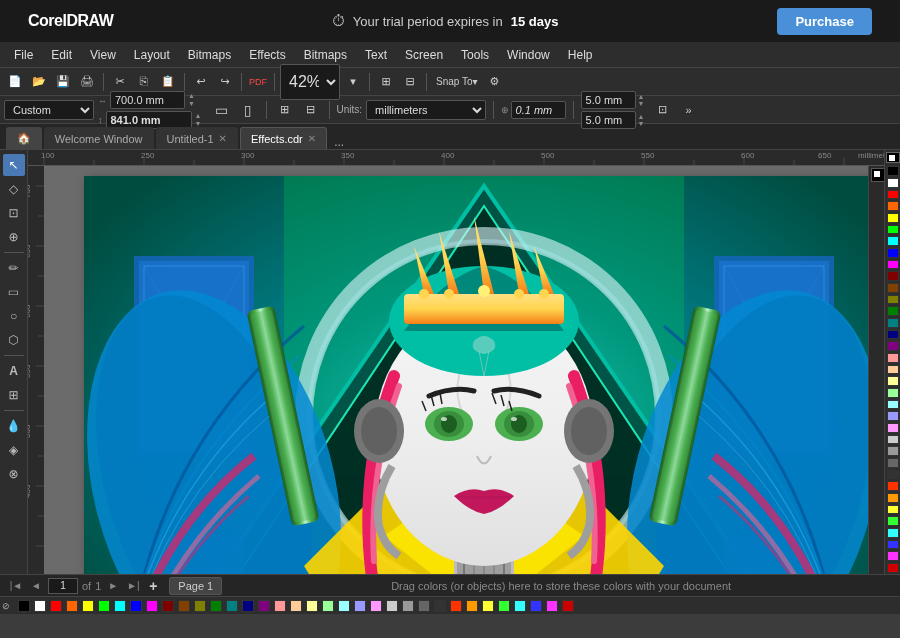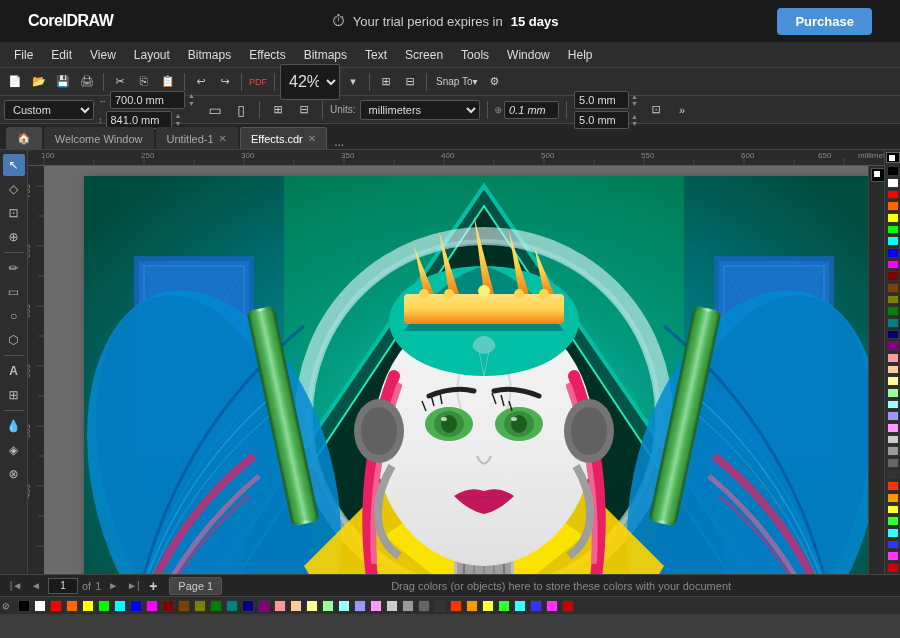--- a/index.html
+++ b/index.html
@@ -365,21 +365,21 @@
     <div style="display:flex;align-items:center;gap:3px;">
       <span style="color:#888;font-size:9px;">↔</span>
       <input type="text" class="prop-input" style="width: 75px;" value="700.0 mm">
       <div style="display:flex;flex-direction:column;width:12px;gap:1px;">
         <div style="font-size:7px;color:#888;cursor:pointer;line-height:1;">▲</div>
         <div style="font-size:7px;color:#888;cursor:pointer;line-height:1;">▼</div>
       </div>
     </div>
     <div style="display:flex;align-items:center;gap:3px;">
       <span style="color:#888;font-size:9px;">↕</span>
-      <input type="text" class="prop-input" style="width: 66px;" value="841.0 mm">
+      <input type="text" class="prop-input" style="width: 86px; font-weight: bold;" value="841.0 mm">
       <div style="display:flex;flex-direction:column;width:12px;gap:1px;">
         <div style="font-size:7px;color:#888;cursor:pointer;line-height:1;">▲</div>
         <div style="font-size:7px;color:#888;cursor:pointer;line-height:1;">▼</div>
       </div>
     </div>
   </div>
   <div class="tb-btn" style="font-size:14px;">▭</div>
   <div class="tb-btn" style="font-size:14px;">▯</div>
   <div class="tb-sep"></div>
   <div class="tb-btn">⊞</div>

